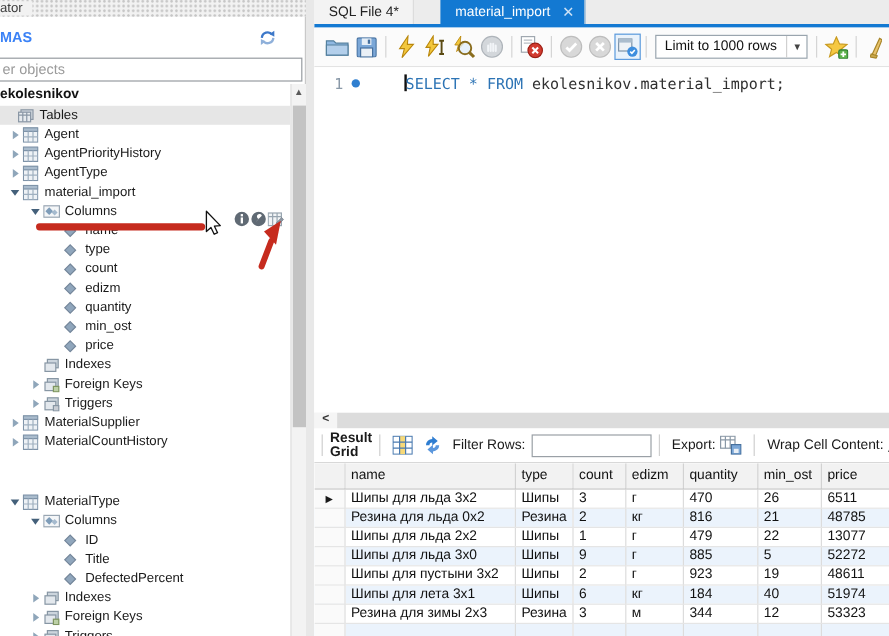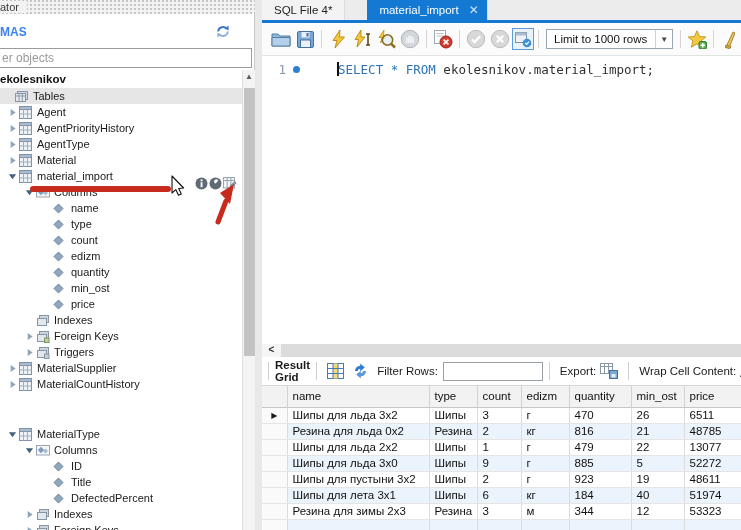--- a/index.html
+++ b/index.html
@@ -163,37 +163,20 @@
               <line x1="4.5" y1="3.5" x2="4.5" y2="12.5" stroke="#9fb0c0"></line>
               <line x1="8.5" y1="3.5" x2="8.5" y2="12.5" stroke="#9fb0c0"></line>
               <line x1="0.5" y1="8" x2="12.5" y2="8" stroke="#9fb0c0"></line>
             </svg>
           </span>
           <span class="tlabel">AgentType</span>
         </div>
         <div class="trow" style="padding-left: 6px;">
           <span class="tarrow">
             <svg width="9" height="9" viewBox="0 0 10 10">
-              <polygon points="3,1 8.5,5 3,9" fill="#8fa6ba"></polygon>
-            </svg>
-          </span>
-          <span class="ticon">
-            <svg width="13" height="13">
-              <rect x="0.5" y="0.5" width="12" height="12" fill="#eef2f6" stroke="#7e93a8"></rect>
-              <rect x="0.5" y="0.5" width="12" height="3" fill="#aabccd" stroke="#7e93a8"></rect>
-              <line x1="4.5" y1="3.5" x2="4.5" y2="12.5" stroke="#9fb0c0"></line>
-              <line x1="8.5" y1="3.5" x2="8.5" y2="12.5" stroke="#9fb0c0"></line>
-              <line x1="0.5" y1="8" x2="12.5" y2="8" stroke="#9fb0c0"></line>
-            </svg>
-          </span>
-          <span class="tlabel">Material</span>
-        </div>
-        <div class="trow" style="padding-left: 6px;">
-          <span class="tarrow">
-            <svg width="9" height="9" viewBox="0 0 10 10">
               <polygon points="1,2.5 9,2.5 5,8" fill="#44607a"></polygon>
             </svg>
           </span>
           <span class="ticon">
             <svg width="13" height="13">
               <rect x="0.5" y="0.5" width="12" height="12" fill="#eef2f6" stroke="#7e93a8"></rect>
               <rect x="0.5" y="0.5" width="12" height="3" fill="#aabccd" stroke="#7e93a8"></rect>
               <line x1="4.5" y1="3.5" x2="4.5" y2="12.5" stroke="#9fb0c0"></line>
               <line x1="8.5" y1="3.5" x2="8.5" y2="12.5" stroke="#9fb0c0"></line>
               <line x1="0.5" y1="8" x2="12.5" y2="8" stroke="#9fb0c0"></line>

